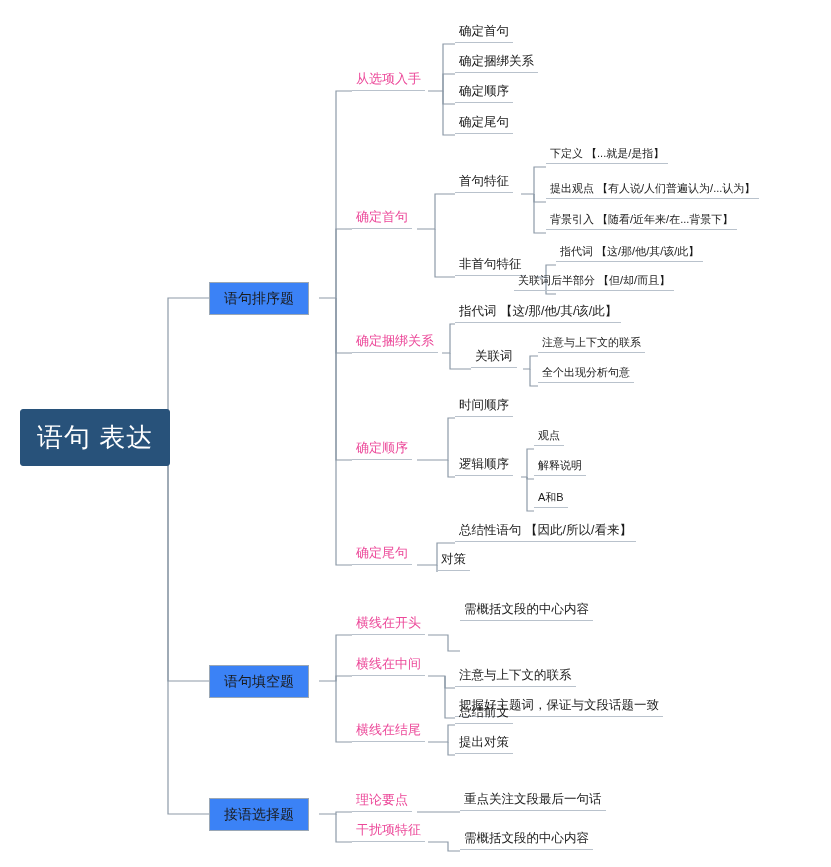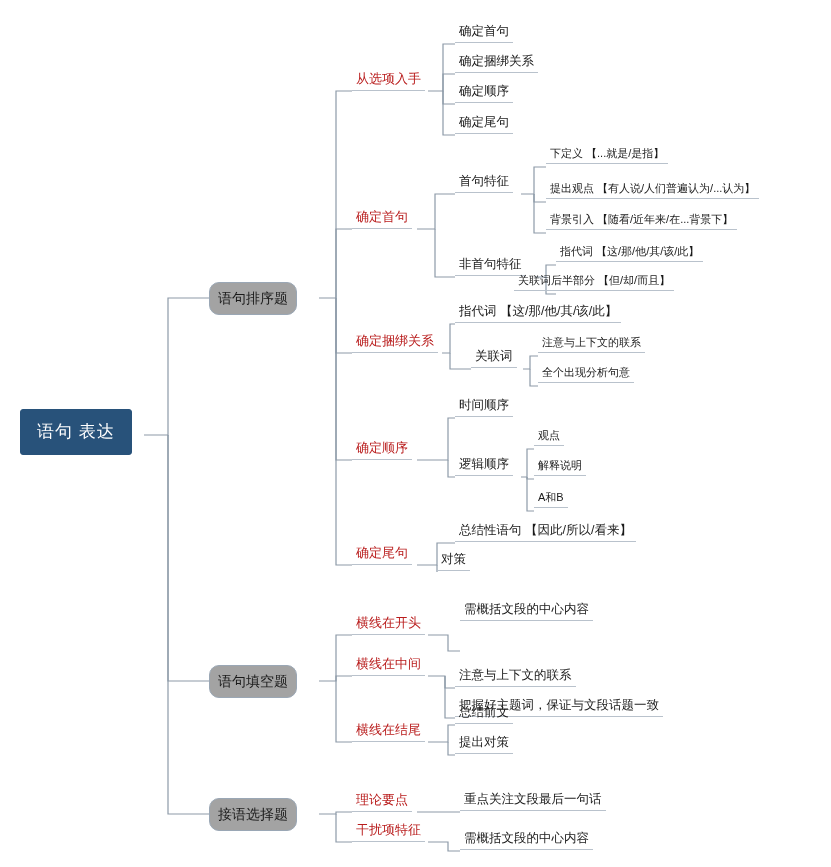--- a/index.html
+++ b/index.html
@@ -30,36 +30,36 @@
     box-sizing: border-box;
     white-space: nowrap;
     line-height: 1.2;
   }
   
   .node.root {
     background: #28527a;
     color: #ffffff;
     border: 1px solid #28527a;
     border-radius: 3px;
-    font-size: 17px;
+    font-size: 26px;
     padding: 12px 16px;
     letter-spacing: 1px;
   }
   
   .node.lvl1 {
-    background: #a3a3a3;
+    background: #3b82f6;
     color: #1a1a1a;
     border: 1px solid #9aa7b5;
-    border-radius: 10px;
+    border-radius: 0;
     font-size: 14px;
-    padding: 7px 8px;
+    padding: 7px 14px;
   }
   
   .node.lvl2 {
-    color: #b91c1c;
+    color: #ec4899;
     font-size: 13px;
     padding: 2px 4px 3px 4px;
     border-bottom: 1px solid #b9c2cc;
   }
   
   .node.lvl3 {
     color: #1a1a1a;
     font-size: 12.5px;
     padding: 2px 4px 3px 4px;
     border-bottom: 1px solid #b9c2cc;

